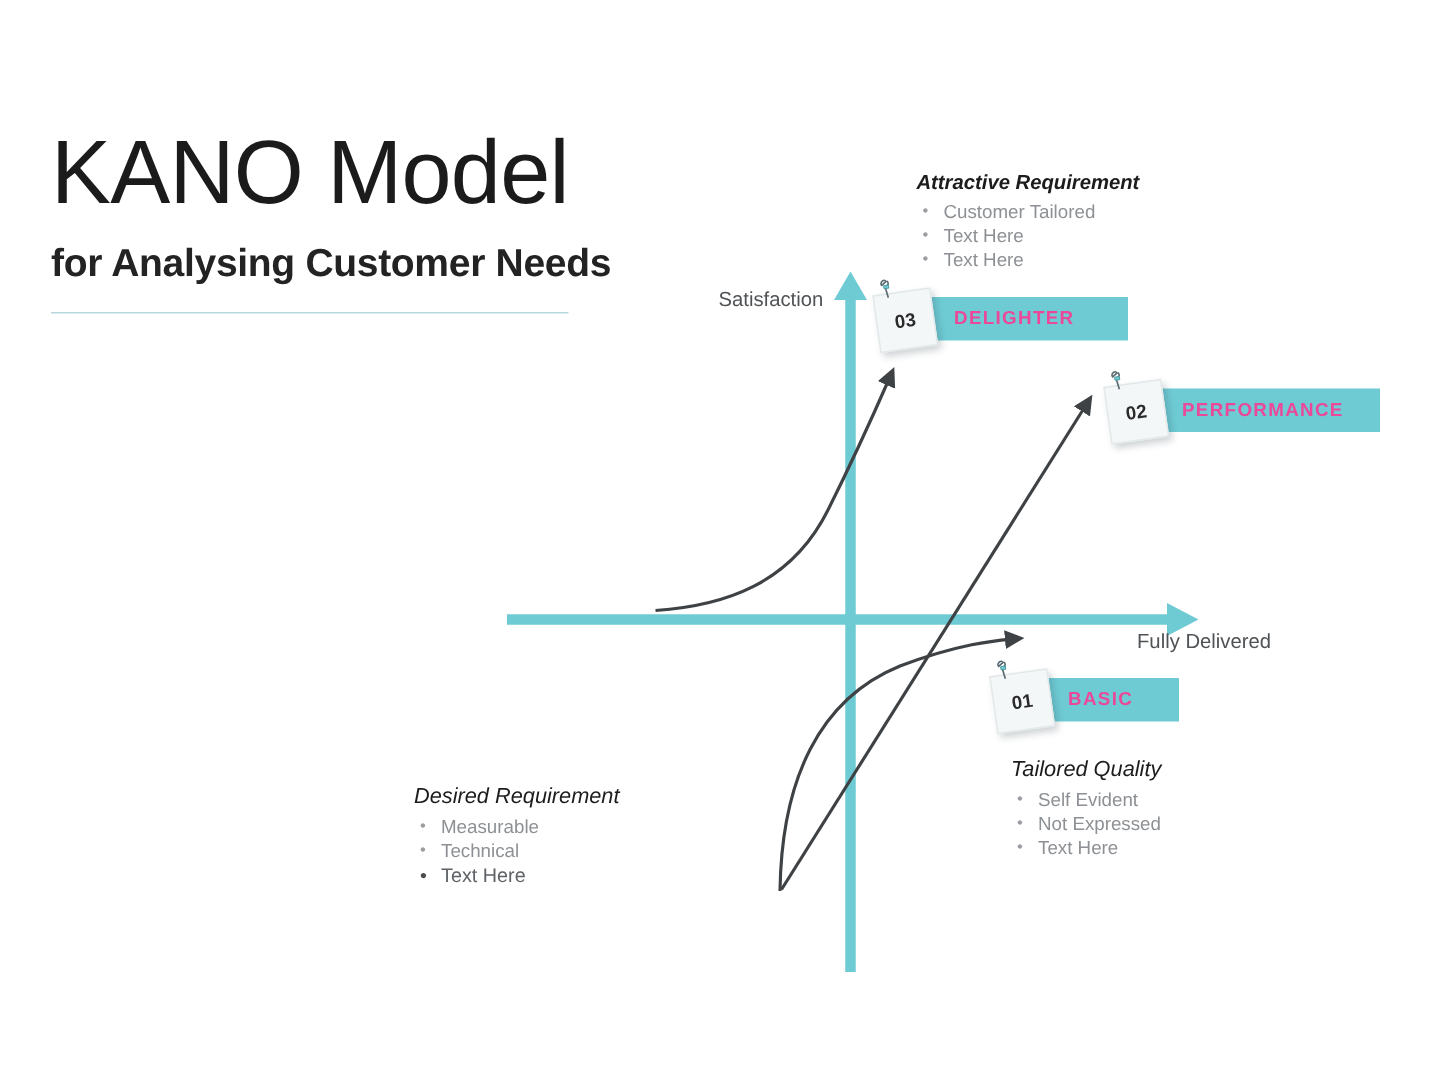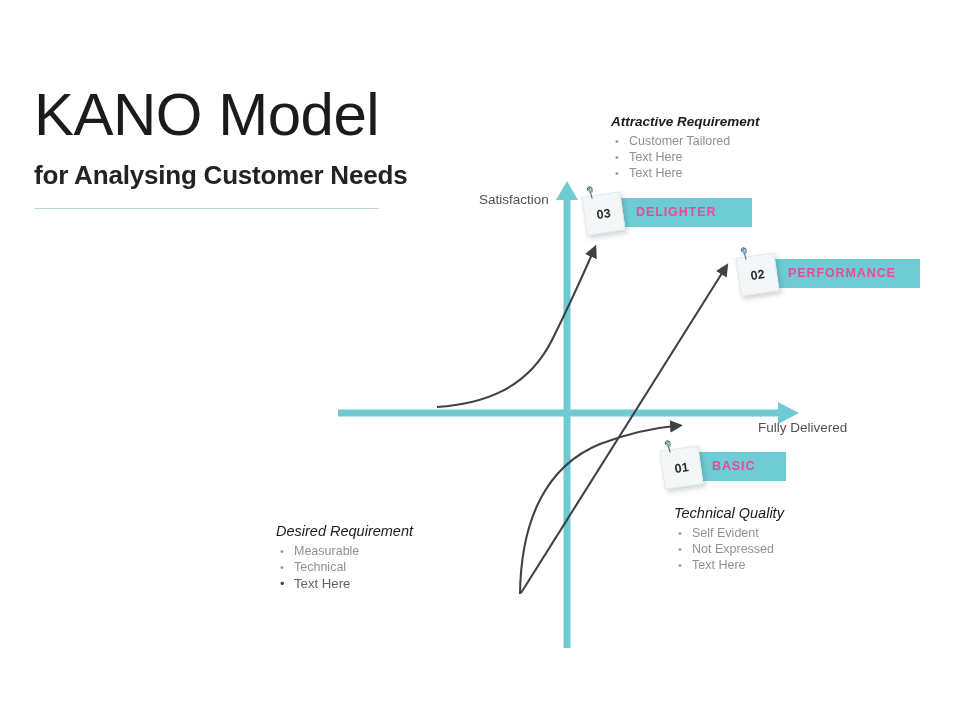--- a/index.html
+++ b/index.html
@@ -226,21 +226,21 @@
   <div class="text-group" id="group-attractive">
     <div class="group-heading">Attractive Requirement</div>
     <ul class="group-list">
       <li>Customer Tailored</li>
       <li>Text Here</li>
       <li>Text Here</li>
     </ul>
   </div>
 
   <div class="text-group" id="group-expected">
-    <div class="group-heading">Technical Quality</div>
+    <div class="group-heading">Tailored Quality</div>
     <ul class="group-list">
       <li>Self Evident</li>
       <li>Not Expressed</li>
       <li>Text Here</li>
     </ul>
   </div>
 
   <div class="text-group" id="group-desired">
     <div class="group-heading">Desired Requirement</div>
     <ul class="group-list">

